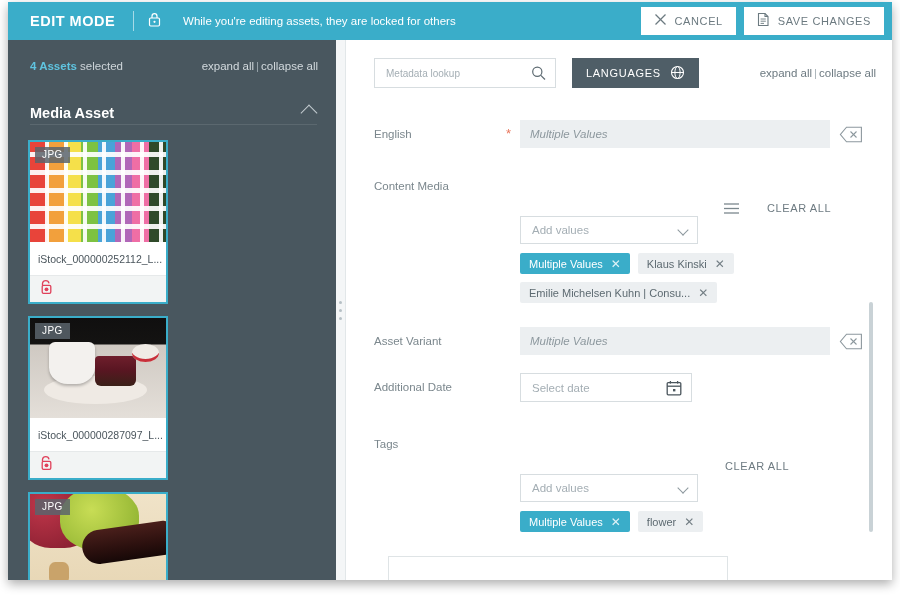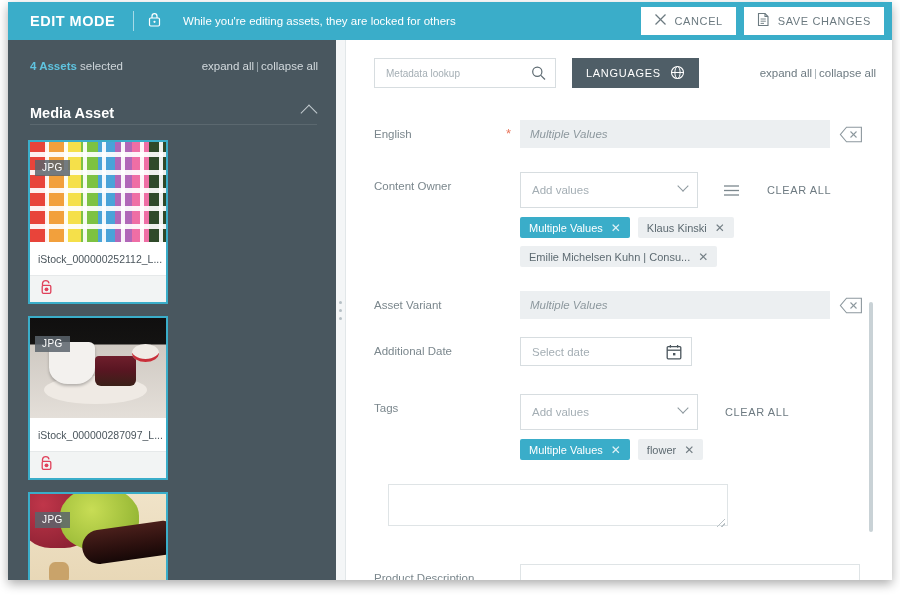--- a/index.html
+++ b/index.html
@@ -166,21 +166,20 @@
   }
   .asset-badge {
     position: absolute;
     left: 5px; top: 5px;
     background: rgba(90,100,108,0.85);
     color: #ffffff;
     font-size: 10px;
     padding: 2px 7px 3px 7px;
     z-index: 3;
     letter-spacing: 0.4px;
-    margin-top: 13px;
   }
   .asset-name {
     height: 34px;
     display: flex;
     align-items: center;
     padding: 0 8px;
     font-size: 10.5px;
     color: #4a555c;
     border-bottom: 1px solid #e6e9ea;
     white-space: nowrap;
@@ -414,29 +413,30 @@
   .clear-x {
     width: 24px; height: 17px;
     cursor: pointer;
     line-height: 0;
     flex-shrink: 0;
   }
 
   .select-ctl {
     position: relative;
     width: 178px;
-    height: 36px;
+    height: 28px;
     border: 1px solid #d7dde0;
     background: #ffffff;
     display: flex;
     align-items: center;
     padding: 0 26px 0 11px;
     font-size: 11.5px;
     color: #a4aeb4;
     cursor: pointer;
+    margin-top: 44px;
   }
   .chev-down {
     position: absolute;
     right: 10px; top: 9px;
     width: 8px; height: 8px;
     border-right: 1.4px solid #8d989e;
     border-bottom: 1.4px solid #8d989e;
     transform: rotate(45deg);
   }
   .list-icon {
@@ -730,21 +730,21 @@
                     <line x1="11.5" y1="5.5" x2="17.5" y2="11.5" stroke="#8d989e" stroke-width="1.1"></line>
                     <line x1="17.5" y1="5.5" x2="11.5" y2="11.5" stroke="#8d989e" stroke-width="1.1"></line>
                   </svg>
                 </span>
               </div>
             </div>
           </div>
 
           <div class="spacer-24"></div>
           <div class="form-row">
-            <div class="field-label">Content Owner</div>
+            <div class="field-label">Content Media</div>
             <div class="req-star"></div>
             <div class="field-ctl">
               <div class="row-with-clear">
                 <div class="select-ctl">Add values
                   <span class="chev-down"></span>
                 </div>
                 <span class="list-icon">
                   <svg width="17" height="13" viewBox="0 0 17 13">
                     <line x1="1" y1="2" x2="16" y2="2" stroke="#7b878d" stroke-width="1.3"></line>
                     <line x1="1" y1="6.5" x2="16" y2="6.5" stroke="#7b878d" stroke-width="1.3"></line>

